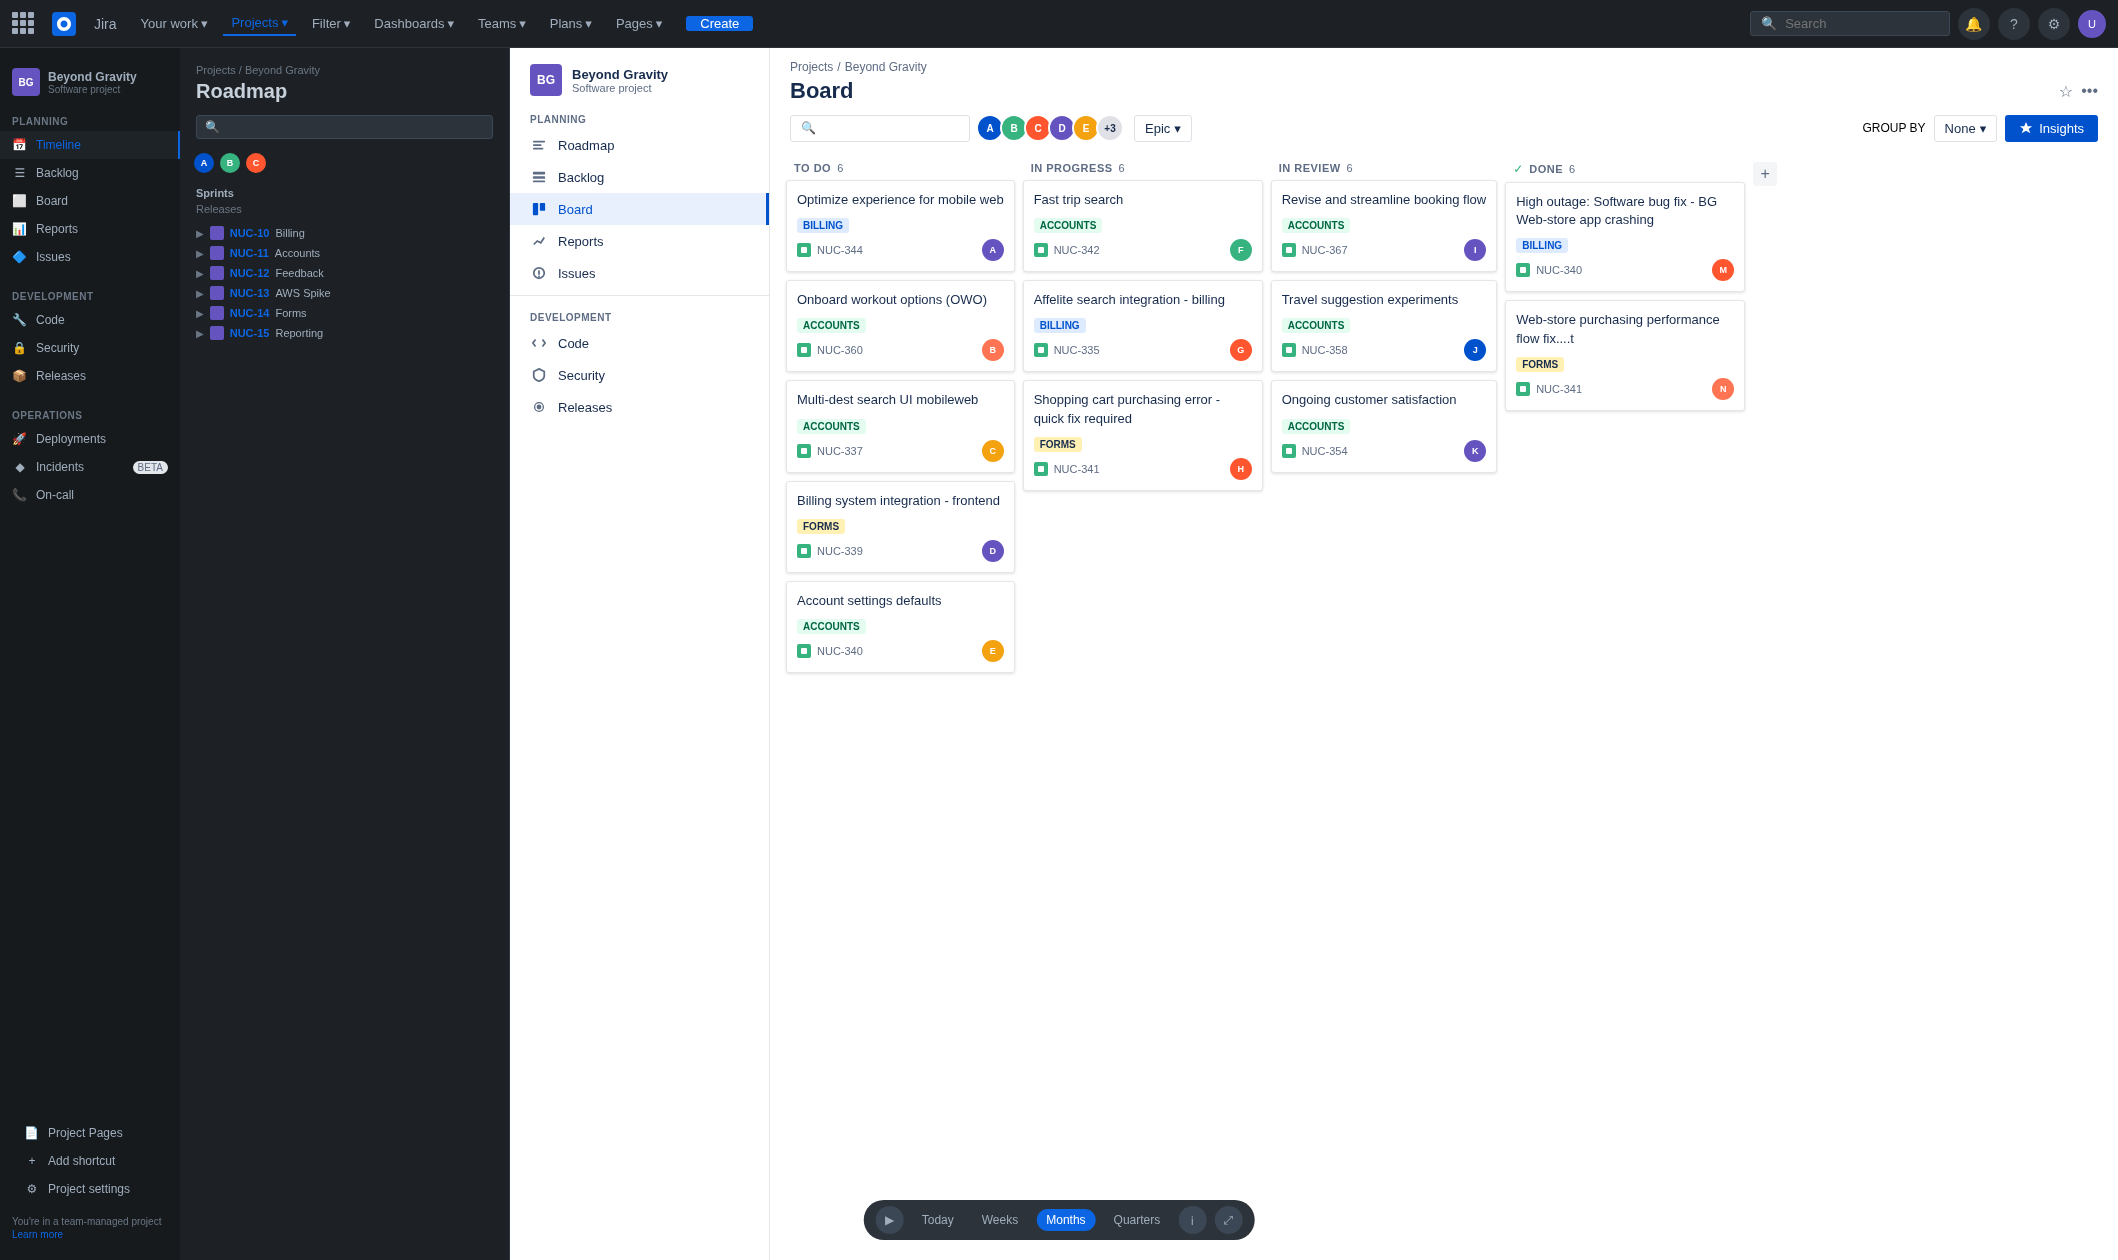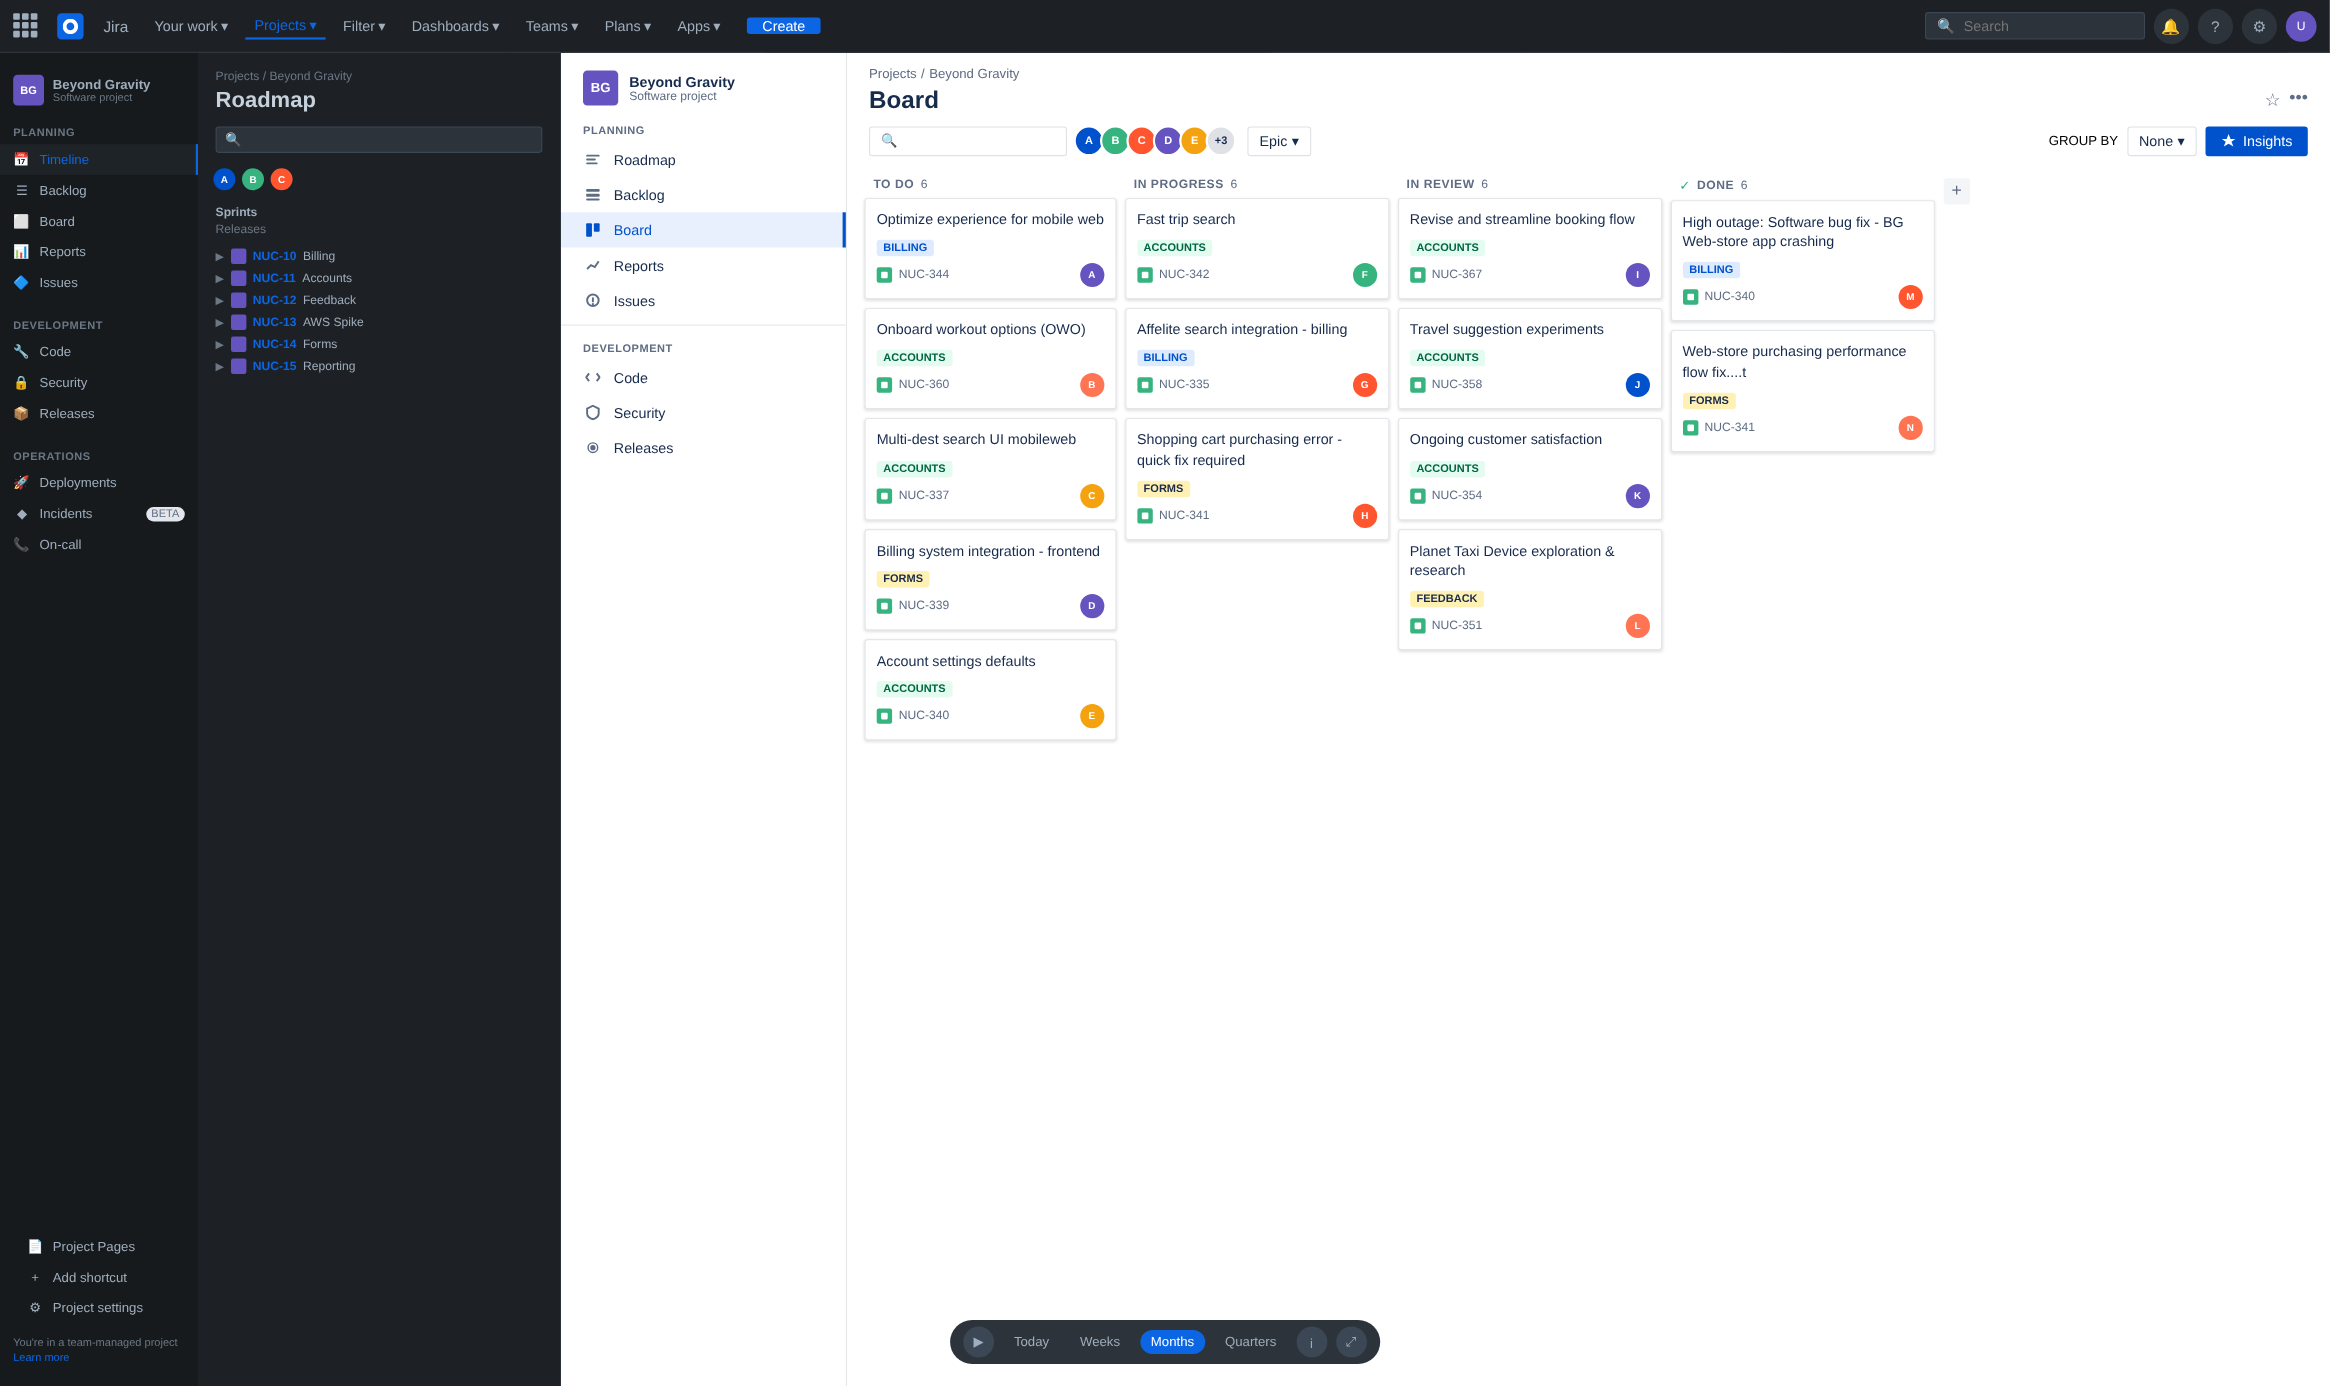--- a/index.html
+++ b/index.html
@@ -188,21 +188,21 @@
       </div>
     <div class="nav-item">
         <span>Teams</span> 
         <span>▾</span>
       </div>
     <div class="nav-item">
         <span>Plans</span> 
         <span>▾</span>
       </div>
     <div class="nav-item">
-        <span>Apps</span> 
+        <span>Pages</span> 
         <span>▾</span>
       </div>
     <div class="nav-create">Create</div>
   </div>
   <div class="nav-right">
     <div class="search-bar">
       <span style="color:#9fadbc;font-size:13px;">🔍</span>
       <input type="text" placeholder="Search" style="">
     </div>
     <div class="icon-btn">🔔</div>
@@ -646,33 +646,20 @@
               <div class="card-title">Ongoing customer satisfaction</div>
               <div class="card-badge badge-accounts">ACCOUNTS</div>
               <div class="card-footer">
                 <div class="card-issue-icon">
                     <svg width="8" height="8" viewBox="0 0 8 8" fill="white">
                       <rect x="1" y="1" width="6" height="6" rx="1"></rect>
                     </svg>
                   </div>
                 <span class="card-issue-id">NUC-354</span>
                 <div class="card-avatar" style="background:#6554c0;">K</div>
-              </div>
-            </div>
-            <div class="card">
-              <div class="card-title">Planet Taxi Device exploration &amp; research</div>
-              <div class="card-badge badge-feedback">FEEDBACK</div>
-              <div class="card-footer">
-                <div class="card-issue-icon">
-                    <svg width="8" height="8" viewBox="0 0 8 8" fill="white">
-                      <rect x="1" y="1" width="6" height="6" rx="1"></rect>
-                    </svg>
-                  </div>
-                <span class="card-issue-id">NUC-351</span>
-                <div class="card-avatar" style="background:#ff7452;">L</div>
               </div>
             </div>
           </div>
         </div>
 
         <div class="kanban-col">
           <div class="col-header">
             <span class="col-done-check">✓</span>
             <span class="col-title">DONE</span>
             <span class="col-count">6</span>

